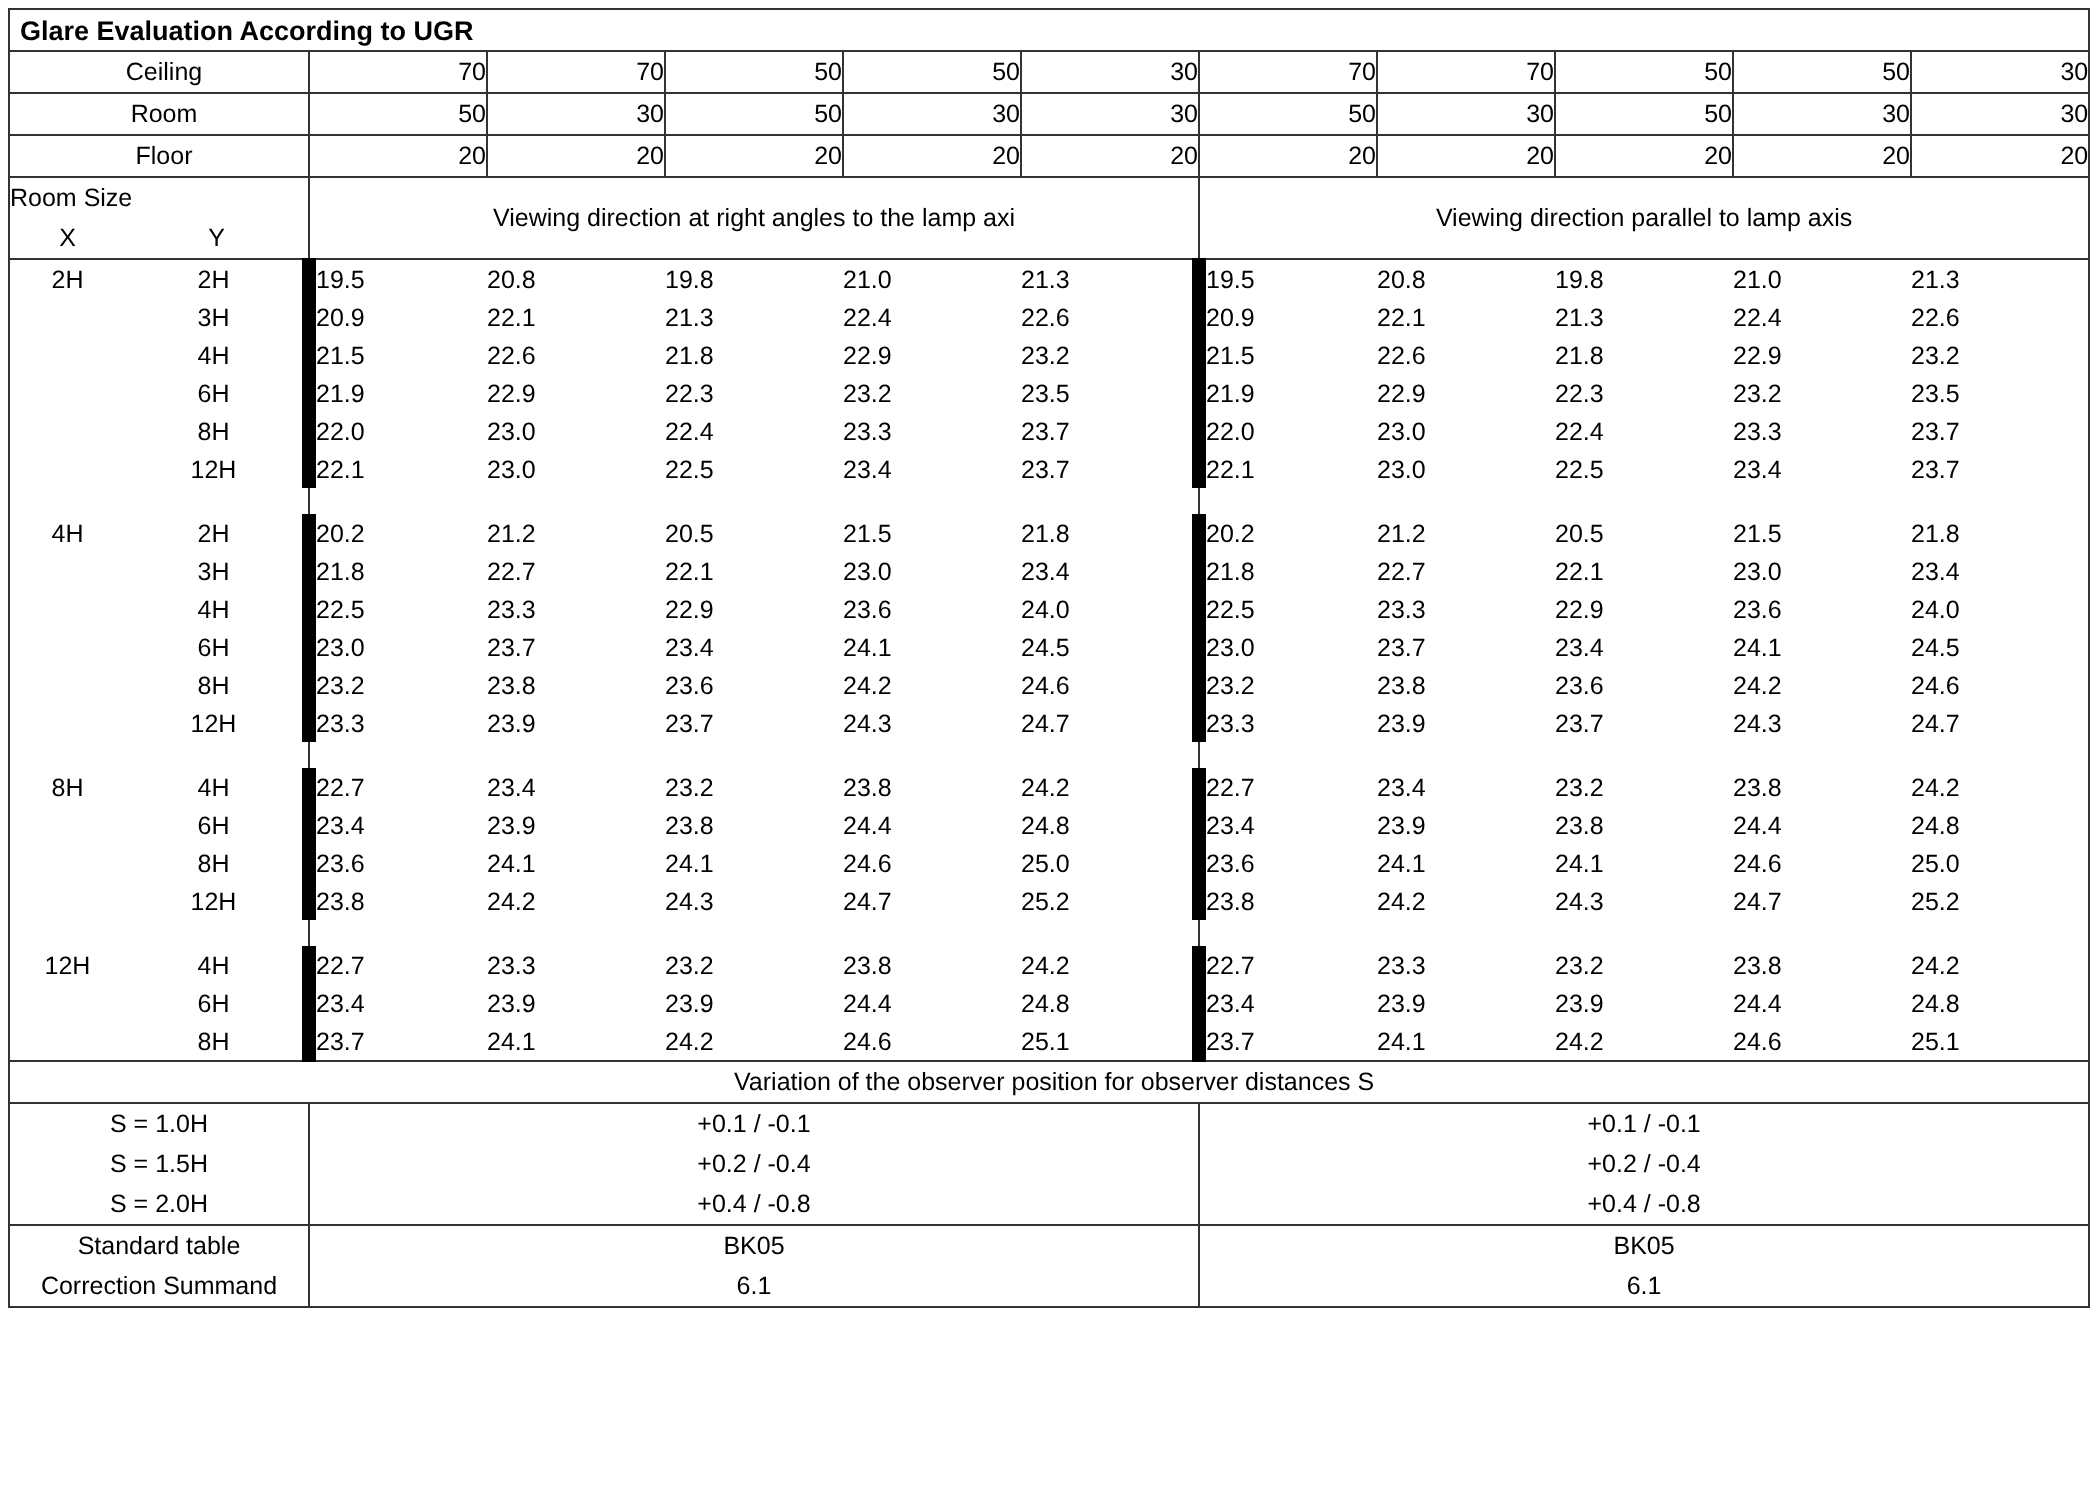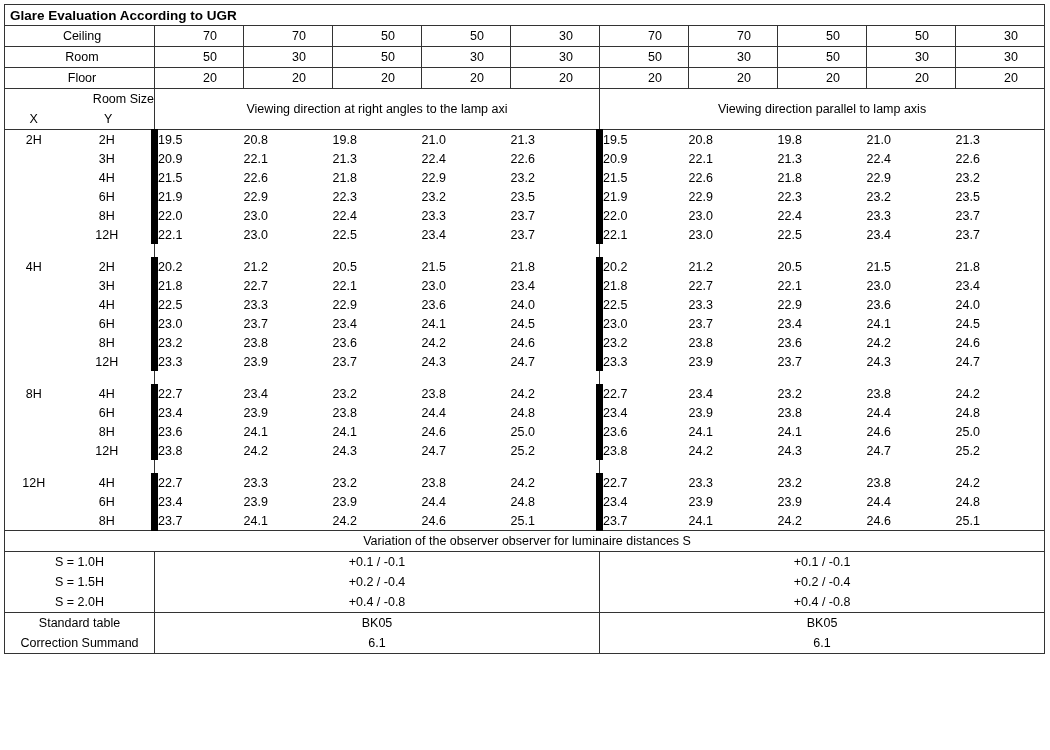--- a/index.html
+++ b/index.html
@@ -37,21 +37,21 @@
     font-size: 13.5px;
     padding-left: 5px !important;
     height: 21px;
   }
   .lbl {
     padding-left: 5px !important;
     text-align: center;
   }
   .num {
     padding-left: 22px !important;
-    text-align: center;
+    text-align: right;
   }
   .ctr {
     text-align: center;
   }
   .nb-top {
     border-top: none !important;
   }
   .nb-bottom {
     border-bottom: none !important;
   }
@@ -77,21 +77,21 @@
   .spacer-row td {
     height: 13px;
     border: none;
   }
   .spacer-row td.edge-l { border-left: 1px solid #333; }
   .spacer-row td.edge-r { border-right: 1px solid #333; }
   .spacer-row td.mid { border-left: 1px solid #333; }
   .xcol { width: 58px; text-align: center; }
   .ycol { width: 90px; text-align: center; }
   .dval { padding-left: 22px; text-align: left; }
-  .roomsize-hdr { text-align: right; }
+  .roomsize-hdr { text-align: left; }
   .footnote {
     font-size: 12.5px;
     padding: 4px 5px 0 5px;
     border-top: 1px solid #333;
     margin: 0 4px;
   }
   .footnote .gap { display: inline-block; width: 22px; }
 </style>
 </head>
 <body>
@@ -480,21 +480,21 @@
         <td class="dval">24.6</td>
         <td class="dval">25.1</td>
         <td class="dval mid">23.7</td>
         <td class="dval">24.1</td>
         <td class="dval">24.2</td>
         <td class="dval">24.6</td>
         <td class="dval edge-r">25.1</td>
       </tr>
 
       <tr>
-        <td class="lbl" colspan="12">Variation of the observer observer for luminaire distances S</td>
+        <td class="lbl" colspan="12">Variation of the observer position for observer distances S</td>
       </tr>
 
       <tr>
         <td class="ctr nb-bottom nb-r" colspan="2">S = 1.0H</td>
         <td class="ctr nb-bottom" colspan="5">+0.1 / -0.1</td>
         <td class="ctr nb-bottom" colspan="5">+0.1 / -0.1</td>
       </tr>
       <tr>
         <td class="ctr nb-bottom nb-top nb-r" colspan="2">S = 1.5H</td>
         <td class="ctr nb-bottom nb-top" colspan="5">+0.2 / -0.4</td>

